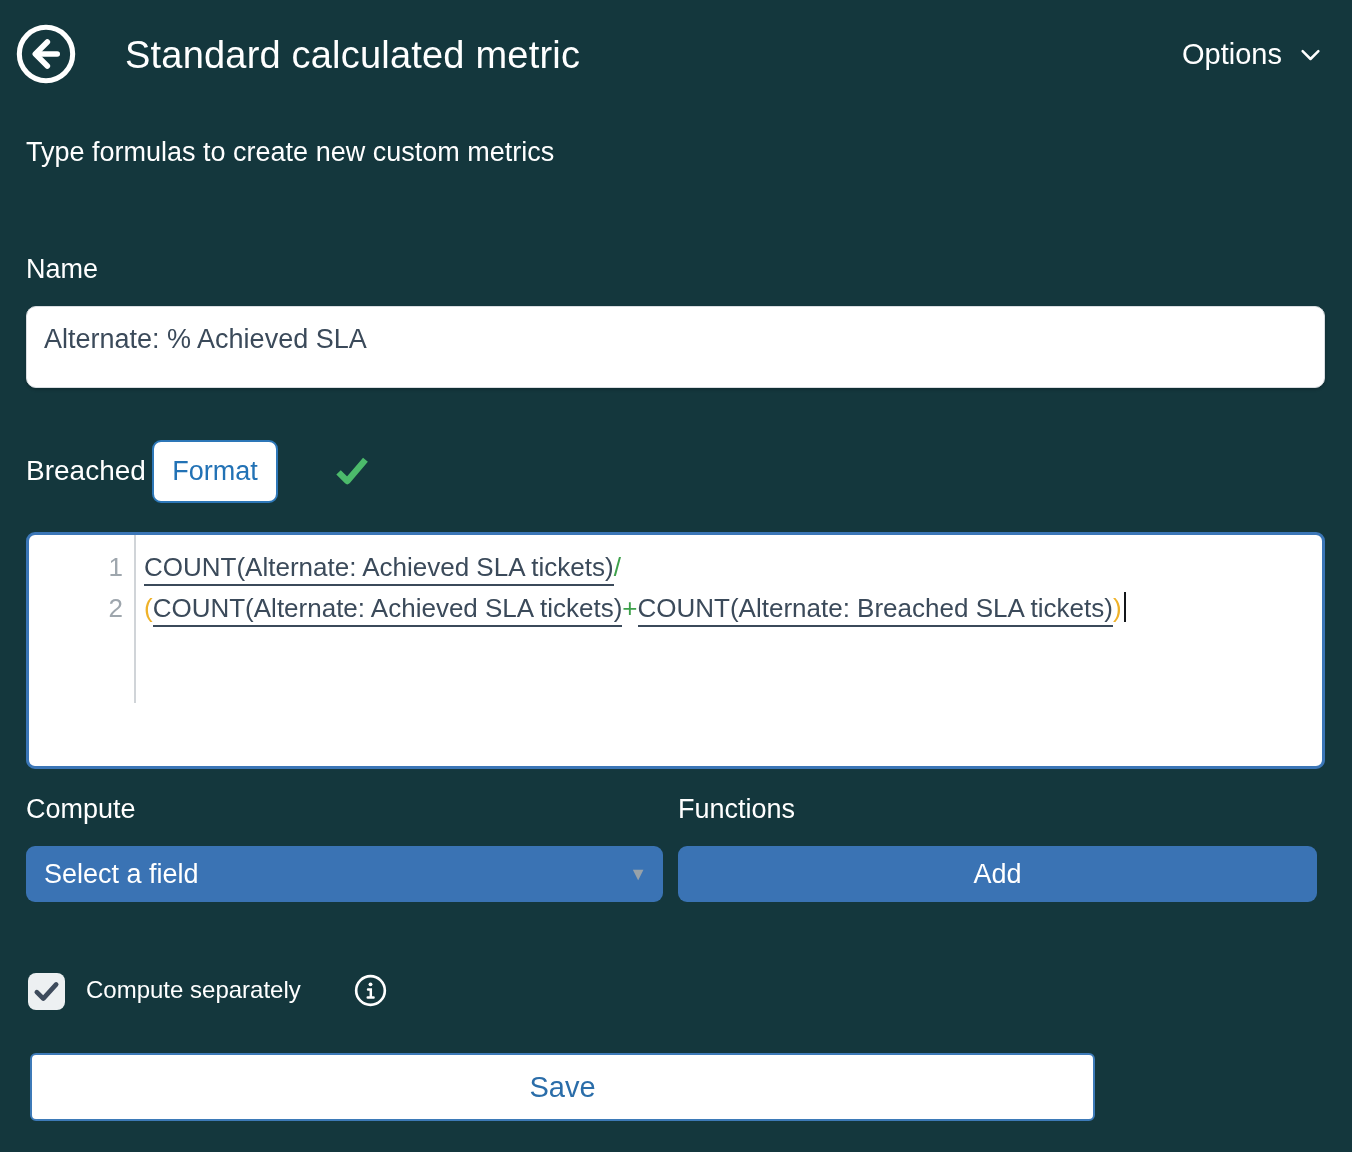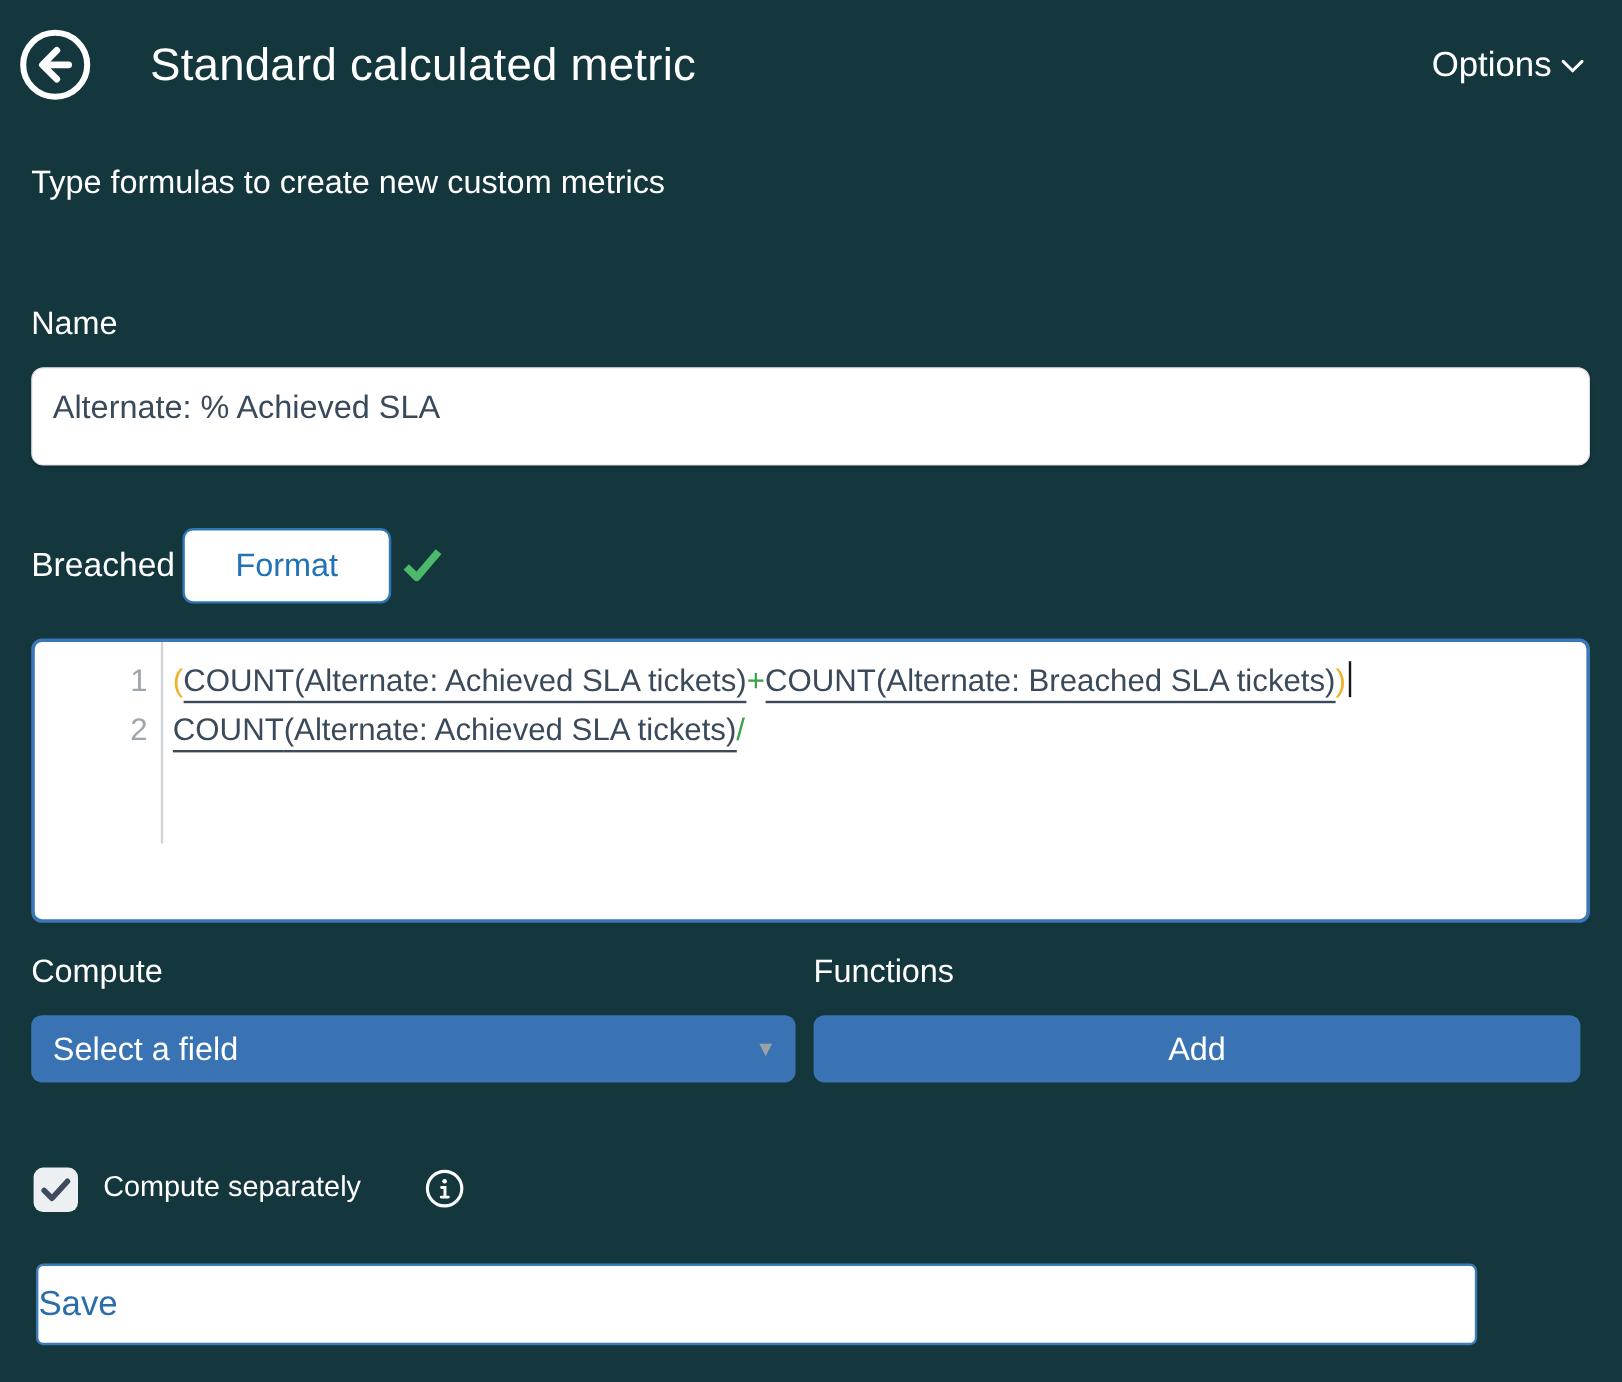--- a/index.html
+++ b/index.html
@@ -21,39 +21,39 @@
     font-family:"Liberation Sans",sans-serif;
     position:relative;
     overflow:hidden;
     color:#fff;
   }
   .abs{position:absolute;}
 
   
   .back-btn{left:14px;top:22px;width:64px;height:64px;cursor:pointer;}
   .page-title{left:125px;top:34px;font-size:38px;font-weight:400;color:#fff;letter-spacing:.2px;}
-  .options{right:28px;top:38px;display:flex;align-items:center;gap:4px;font-size:29px;cursor:pointer;}
+  .options{right:28px;top:38px;display:flex;align-items:center;gap:15px;font-size:29px;cursor:pointer;}
 
   .subtitle{left:26px;top:137px;font-size:27px;}
 
   
   .name-label{left:26px;top:254px;font-size:27px;}
   .name-input{
     left:26px;top:306px;width:1299px;height:82px;
     background:#fff;border:1px solid #d9dde1;border-radius:10px;
     font-size:27px;color:var(--token-text);
     line-height:64px;padding:0 17px;
     box-shadow:0 2px 3px rgba(0,0,0,.18);
     white-space:nowrap;overflow:hidden;
   }
 
   
   .formula-label{left:26px;top:455px;font-size:28px;}
   .format-btn{
-    left:152px;top:440px;width:174px;height:63px;
+    left:152px;top:440px;width:126px;height:63px;
     background:#fff;border:2px solid #2d77b8;border-radius:9px;
     color:var(--link-blue);font-size:27px;
     display:flex;align-items:center;justify-content:center;cursor:pointer;
   }
   .valid-check{left:333px;top:451px;width:38px;height:38px;}
 
   
   .editor{
     left:26px;top:532px;width:1299px;height:237px;
     background:#fff;border:3px solid var(--editor-border-blue);border-radius:9px;
@@ -109,24 +109,24 @@
   .checkbox{
     left:28px;top:973px;width:37px;height:37px;
     background:#EDF0F2;border-radius:8px;cursor:pointer;
     display:flex;align-items:center;justify-content:center;
   }
   .compute-label{left:86px;top:976px;font-size:24px;}
   .info-icon{left:352px;top:972px;width:37px;height:37px;}
 
   
   .save-btn{
-    left:30px;top:1053px;width:1201px;height:68px;
+    left:30px;top:1053px;width:1065px;height:68px;
     background:#fff;border:2px solid #3D7AB8;border-radius:6px;cursor:pointer;
     color:#2A6DA9;font-size:29px;
-    display:flex;align-items:center;
+    display:flex;align-items:center;justify-content:center;
   }
 </style>
 </head>
 <body>
 
 <div class="abs back-btn">
   <span>
     <svg width="64" height="64" viewBox="0 0 24 24" fill="none" stroke="#fff" stroke-width="1.9">
       <circle cx="12" cy="12" r="10"></circle>
       <path d="M12.5 7.5 L8 12 L12.5 16.5" stroke-width="2.1" stroke-linecap="round" stroke-linejoin="round"></path>
@@ -161,22 +161,22 @@
   </svg>
 </div>
 
 <div class="abs editor">
   <div class="gutter" id="gutter">
       <div class="ln">1</div>
       <div class="ln">2</div>
     </div>
   <div class="gutter-sep"></div>
   <div class="code" id="code">
+      <div class="code-line"><span class="tk-name">COUNT</span><span class="tk-name">(Alternate: Achieved SLA tickets)</span><span class="tk-operator">/</span></div>
       <div class="code-line"><span class="tk-paren">(</span><span class="tk-name">COUNT</span><span class="tk-name">(Alternate: Achieved SLA tickets)</span><span class="tk-operator">+</span><span class="tk-name">COUNT</span><span class="tk-name">(Alternate: Breached SLA tickets)</span><span class="tk-paren">)</span><span class="caret"></span></div>
-      <div class="code-line"><span class="tk-name">COUNT</span><span class="tk-name">(Alternate: Achieved SLA tickets)</span><span class="tk-operator">/</span></div>
     </div>
 </div>
 
 <div class="abs fields-label">Compute</div>
 <div class="abs functions-label">Functions</div>
 
 <div class="abs field-select">
   <span>Select a field</span>
   <span class="dd-arrow">▼</span>
 </div>

